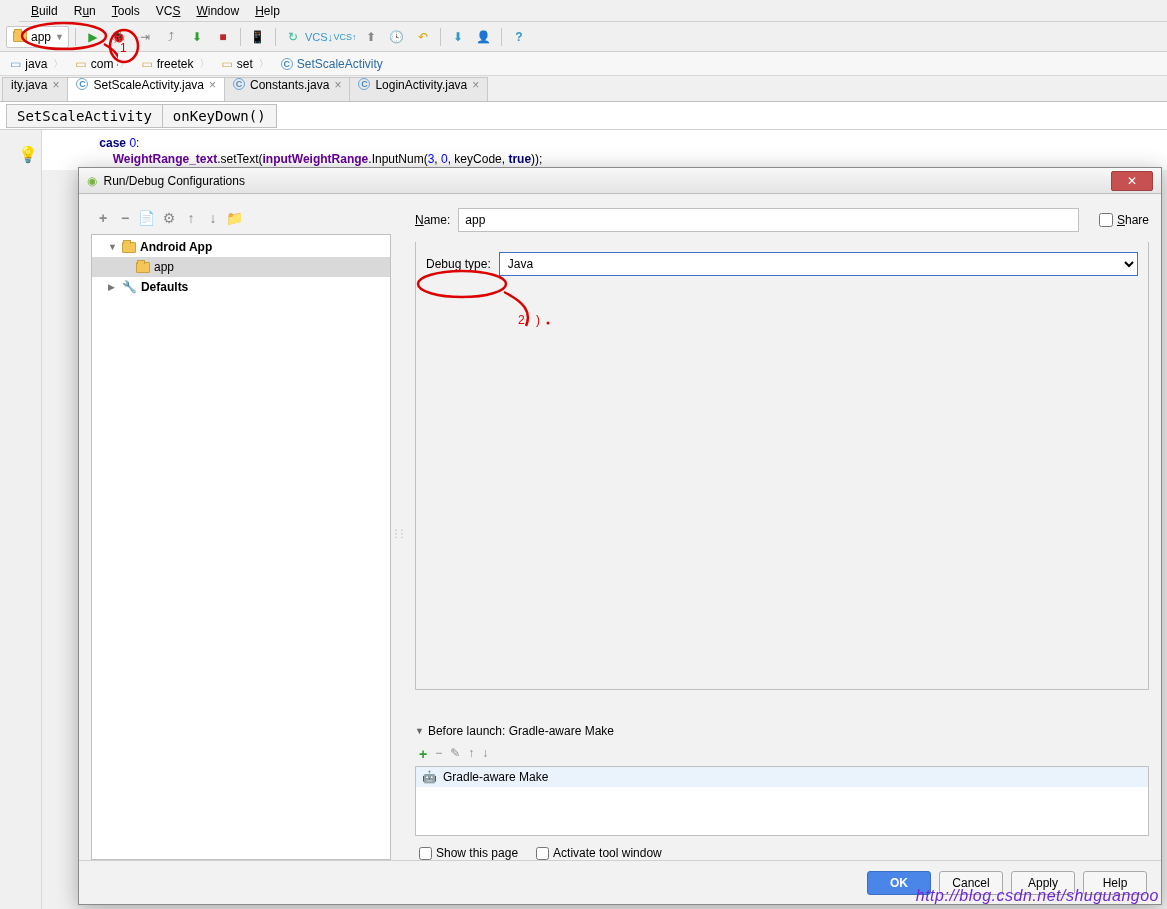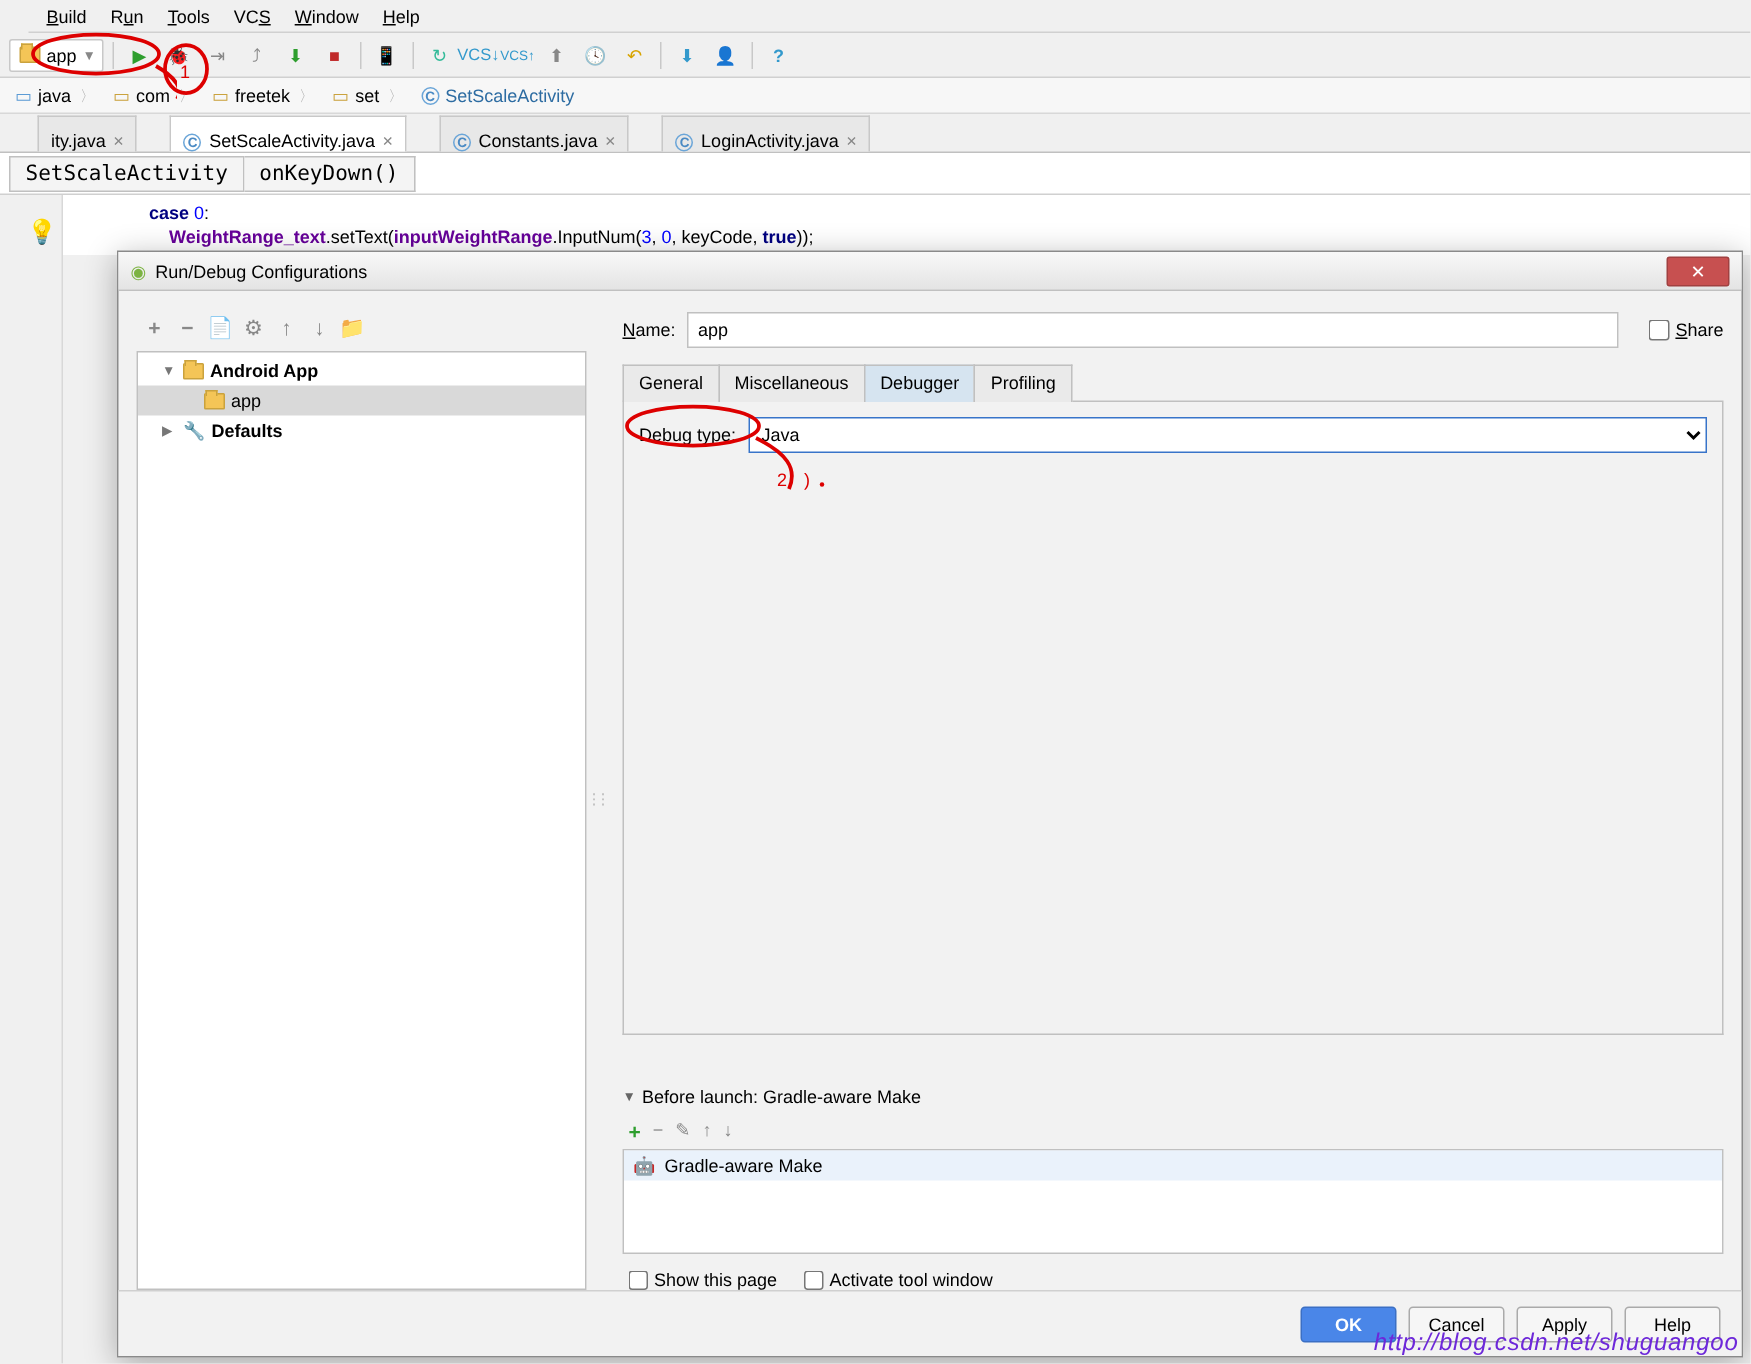--- a/index.html
+++ b/index.html
@@ -18,21 +18,21 @@
 
   
   .breadcrumb { height: 24px; background: #f7f7f7; display: flex; align-items: center; padding: 0 4px; border-bottom: 1px solid #d8d8d8; }
   .crumb { display: flex; align-items: center; gap: 4px; padding: 0 6px; height: 20px; position: relative; }
   .crumb::after { content: "〉"; color: #b0b0b0; margin-left: 2px; font-size: 10px; }
   .crumb:last-child::after { content: ""; }
   .crumb-link { color: #2d6ca2; }
 
   
   .editor-tabs { height: 26px; display: flex; align-items: flex-end; background: #f0f0f0; border-bottom: 1px solid #c0c0c0; padding-left: 2px; }
-  .etab { display: flex; align-items: flex-end; gap: 5px; height: 24px; padding: 0 8px; background: #e8e8e8; border: 1px solid #c8c8c8; border-bottom: none; margin-right: -1px; margin-left: 23px; }
+  .etab { display: flex; align-items: flex-start; gap: 5px; height: 24px; padding: 0 8px; background: #e8e8e8; border: 1px solid #c8c8c8; border-bottom: none; margin-right: -1px; }
   .etab.active { background: #fff; }
   .etab .close { color: #888; cursor: pointer; }
   .c-icon { width: 12px; height: 12px; border-radius: 50%; border: 1px solid #6aa5d8; color: #4a8ac4; font-size: 9px; display: flex; align-items: center; justify-content: center; font-weight: bold; }
 
   
   .methodbar { height: 28px; display: flex; align-items: center; padding: 0 6px; background: #fff; border-bottom: 1px solid #d0d0d0; }
   .methodbar .box { border: 1px solid #c0c0c0; padding: 3px 10px; font-family: Consolas, monospace; font-size: 14px; background: #f4f4f4; }
   .methodbar .box + .box { border-left: none; }
 
   
@@ -287,26 +287,20 @@
       <div class="right-pane">
         <div class="name-row">
           <label><u>N</u>ame:</label>
           <input type="text" value="app" style="">
           <label class="share">
             <input type="checkbox" style=""> 
               <span><u>S</u>hare</span>
           </label>
         </div>
 
-        <div class="subtabs">
-          <div class="subtab">General</div>
-          <div class="subtab">Miscellaneous</div>
-          <div class="subtab active">Debugger</div>
-          <div class="subtab">Profiling</div>
-        </div>
 
         <div class="tab-content">
           <div class="debug-row">
             <label>Debug type:</label>
             <select>
               <option>Java</option>
             </select>
           </div>
         </div>
 

